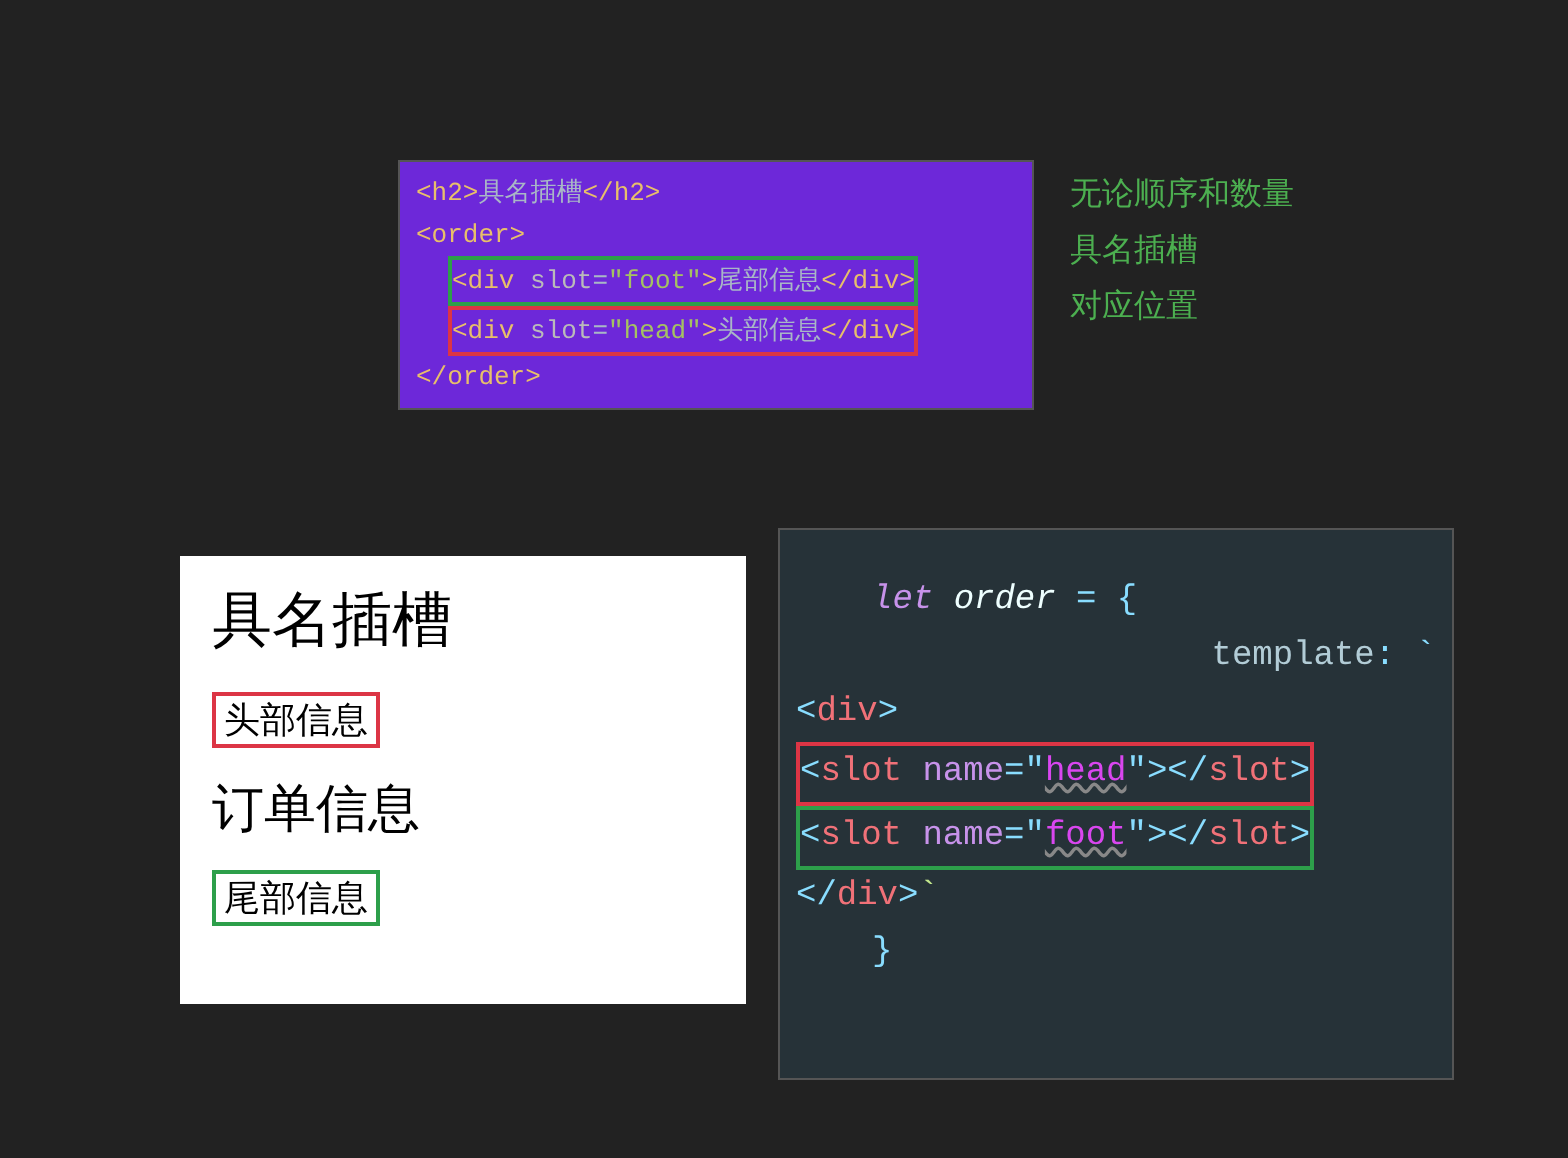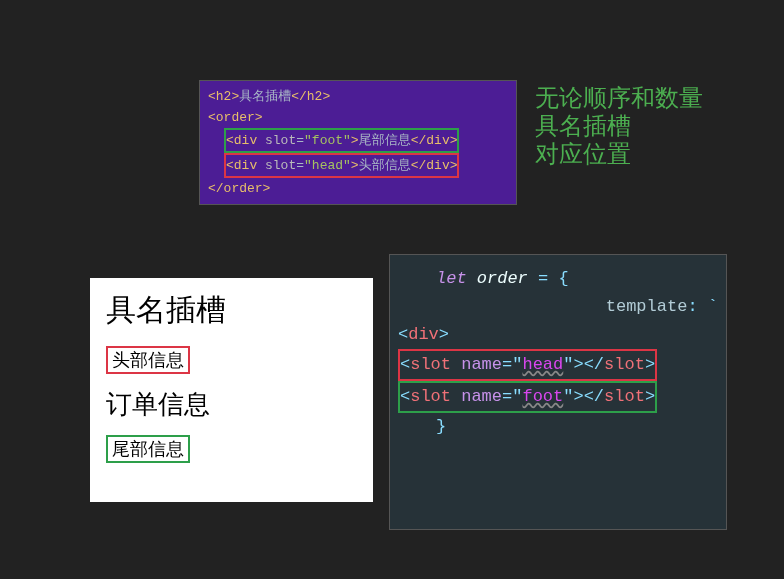--- a/index.html
+++ b/index.html
@@ -11,21 +11,21 @@
     overflow: hidden;
     position: relative;
   }
   
   
   .code-block-1 {
     position: absolute;
     left: 199px;
     top: 80px;
     width: 318px;
-    background: #4c1d95;
+    background: #6d28d9;
     border: 1px solid #555;
     padding: 5px 8px;
     font-size: 13px;
     line-height: 21px;
   }
   .tag { color: #e8bf6a; }
   .attr-name { color: #bababa; }
   .attr-val { color: #a5c261; }
   .text-content { color: #a9b7c6; }
   
@@ -39,21 +39,21 @@
   }
   .indent-1 { padding-left: 16px; display: block; }
   .line { display: block; white-space: nowrap; }
   
   
   .annotation {
     position: absolute;
     left: 535px;
     top: 84px;
     color: #4caf50;
-    font-size: 24px;
+    font-size: 16px;
     line-height: 28px;
     font-family: 'Microsoft YaHei', sans-serif;
   }
   
   
   .preview {
     position: absolute;
     left: 90px;
     top: 278px;
     width: 283px;
@@ -77,26 +77,26 @@
     font-size: 26px;
     margin: 8px 0;
   }
   .box-red { border: 2px solid #dc3545; padding: 0 4px; margin-left: -4px;}
   .box-green { border: 2px solid #2d9f4a; padding: 0 4px; margin-left: -4px;}
   
   
   .code-block-2 {
     position: absolute;
     left: 389px;
-    top: 254px;
+    top: 264px;
     width: 338px;
     height: 276px;
     background: #263238;
     border: 1px solid #555;
-    padding: 10px 8px;
+    padding: 22px 8px;
     font-size: 17px;
     line-height: 28px;
   }
   .kw { color: #c792ea; font-style: italic; }
   .ident { color: #eeffff; font-style: italic; }
   .op { color: #89ddff; }
   .prop { color: #b2ccd6; }
   .str { color: #c3e88d; }
   .tag2 { color: #89ddff; }
   .tagname2 { color: #f07178; }
@@ -161,16 +161,19 @@
   <span class="line2">
     <span class="box2-red">
       <span class="tag2">&lt;</span><span class="tagname2">slot </span><span class="attr2">name</span><span class="tag2">="</span><span class="attrval2">head</span><span class="tag2">"&gt;&lt;/</span><span class="tagname2">slot</span><span class="tag2">&gt;</span>
     </span>
   </span>
   <span class="line2">
     <span class="box2-green">
       <span class="tag2">&lt;</span><span class="tagname2">slot </span><span class="attr2">name</span><span class="tag2">="</span><span class="attrval2">foot</span><span class="tag2">"&gt;&lt;/</span><span class="tagname2">slot</span><span class="tag2">&gt;</span>
     </span>
   </span>
+  <span class="line2">
+    <span class="tag2">&lt;/</span><span class="tagname2">div</span><span class="tag2">&gt;</span><span class="str">`</span>
+  </span>
   <span class="line2 pad1">
     <span class="op">}</span>
   </span>
 </div>
 
 </body></html>

